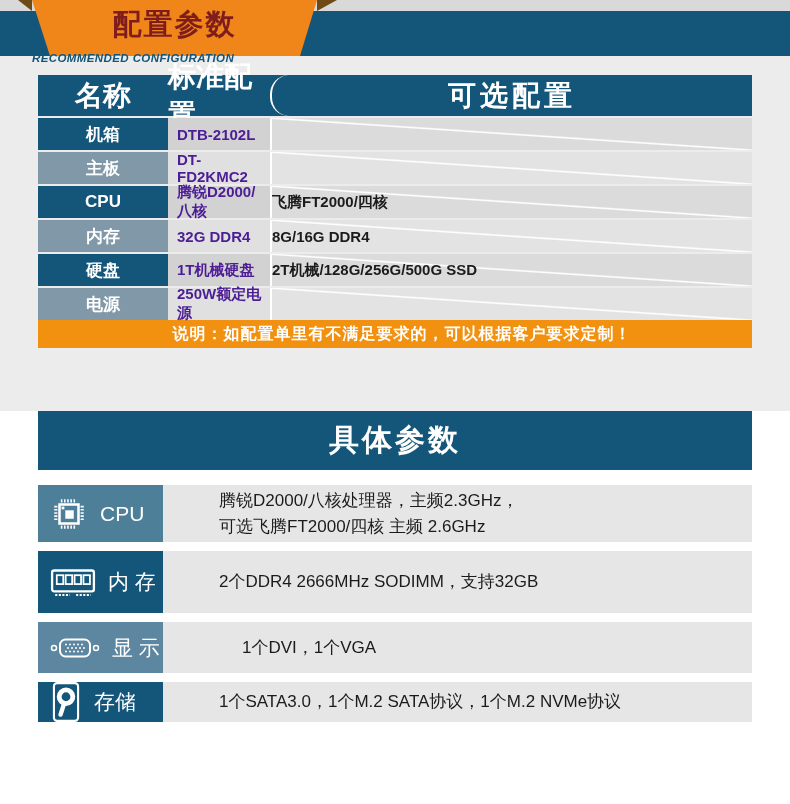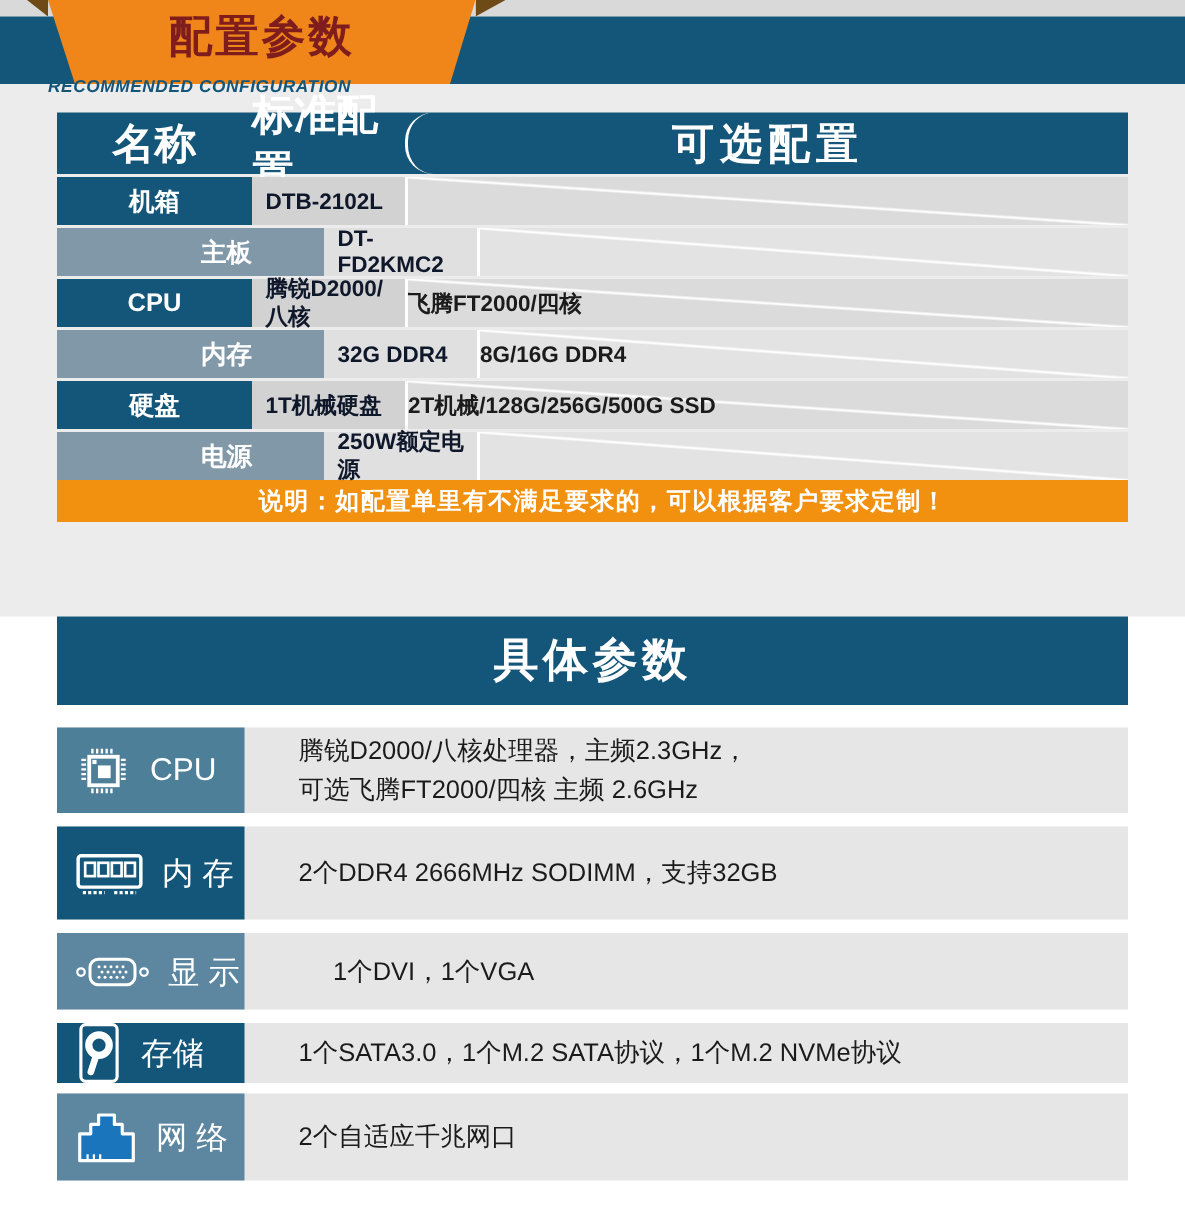--- a/index.html
+++ b/index.html
@@ -27,45 +27,45 @@
   
   .cfg-table{position:absolute;top:75px;left:38px;width:714px;}
   .cfg-head{display:flex;height:41px;background:#135679;color:#fff;font-weight:bold;font-size:28px;}
   .cfg-head .h1{width:130px;display:flex;align-items:center;justify-content:center;}
   .cfg-head .h2{width:102px;display:flex;align-items:center;justify-content:center;}
   .cfg-head .h3{flex:1;border-left:2px solid #fff;display:flex;align-items:center;justify-content:center;letter-spacing:4px;border-radius:19px;}
   .cfg-row{display:flex;height:32px;margin-top:2px;}
   .cfg-name{width:130px;display:flex;align-items:center;justify-content:center;
     color:#fff;font-weight:bold;font-size:17px;}
   .cfg-std{width:102px;display:flex;align-items:center;padding-left:9px;box-sizing:border-box;
-    font-size:15px;font-weight:600;color:#0f172a;}
+    font-size:15px;font-weight:600;color:#4c1d95;}
   .cfg-opt{flex:1;border-left:2px solid #fff;display:flex;align-items:center;box-sizing:border-box;
     font-size:15px;font-weight:600;color:#1b1b1b;
     background-image:linear-gradient(to top right,transparent 47.5%,rgba(255,255,255,.95) 49.3%,rgba(255,255,255,.95) 50%,transparent 52%);}
   .row-dark  .cfg-name{background:#135679;}
-  .row-light .cfg-name{background:#8098A8;padding-left:48px;}
+  .row-light .cfg-name{background:#8098A8;}
   .row-dark  .cfg-std{background:#D2D2D2;}
   .row-light .cfg-std{background:#E0E0E0;}
   .row-dark  .cfg-opt{background-color:#DBDBDB;}
   .row-light .cfg-opt{background-color:#E3E3E3;}
   .cfg-note{height:28px;background:#F2900F;color:#fff;font-weight:bold;font-size:16px;
     display:flex;align-items:center;justify-content:center;letter-spacing:1px;padding-left:14px;}
   
   .spec{position:absolute;top:411px;left:38px;width:714px;}
   .spec-header{height:59px;background:#135679;color:#fff;font-weight:bold;font-size:30px;
     display:flex;align-items:center;justify-content:center;letter-spacing:3px;}
   .spec-row{display:flex;background:#E6E6E6;}
   .spec-label{width:125px;display:flex;align-items:center;padding-left:12px;box-sizing:border-box;
     color:#fff;font-size:21px;}
   .spec-label .txt{margin-left:12px;white-space:pre;}
   .lbl-dark{background:#135679;}
   .lbl-steel1{background:#4E7F99;}
   .lbl-steel2{background:#5D87A0;}
   .spec-content{flex:1;display:flex;flex-direction:column;justify-content:center;
-    padding-left:36px;font-size:17px;color:#1b1b1b;line-height:26px;}
+    padding-left:36px;font-size:17px;color:#1b1b1b;line-height:26px;margin-left:20px;}
   .icon-box{display:flex;align-items:center;justify-content:center;}
   .mt15{margin-top:15px;height:57px;}
   .mt9a{margin-top:9px;height:62px;}
   .mt9b{margin-top:9px;height:51px;gap:23px;}
   .mt9c{margin-top:9px;height:40px;}
   .mt7{margin-top:7px;height:58px;}
 </style>
 </head>
 <body>
 
@@ -204,27 +204,13 @@
           <line x1="13.2" y1="21.5" x2="9.8" y2="32" stroke="#fff" stroke-width="4.2" stroke-linecap="round"></line>
         </svg>
       </span>
       <span class="txt">存储</span>
     </div>
     <div class="spec-content">
       <div>1个SATA3.0，1个M.2 SATA协议，1个M.2 NVMe协议</div>
     </div>
   </div>
 
-  <div class="spec-row mt7">
-    <div class="spec-label lbl-steel2">
-      <span class="icon-box">
-        <svg width="42" height="36" viewBox="0 0 40 34">
-          <path d="M3 32 V15 h7 V9 h5 V3 h10 v6 h5 v6 h7 v17 Z" fill="#1A75BC" stroke="#fff" stroke-width="2" stroke-linejoin="round"></path>
-          <path d="M8 31.5v-3.5M12 31.5v-3.5M16 31.5v-3.5" stroke="#fff" stroke-width="1.4"></path>
-        </svg>
-      </span>
-      <span class="txt">网 络</span>
-    </div>
-    <div class="spec-content">
-      <div>2个自适应千兆网口</div>
-    </div>
-  </div>
 </div>
 
 </body></html>

